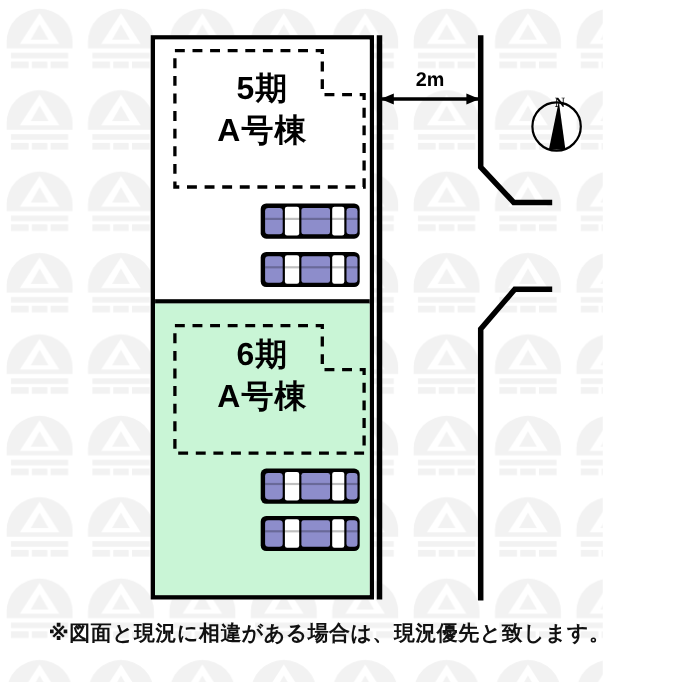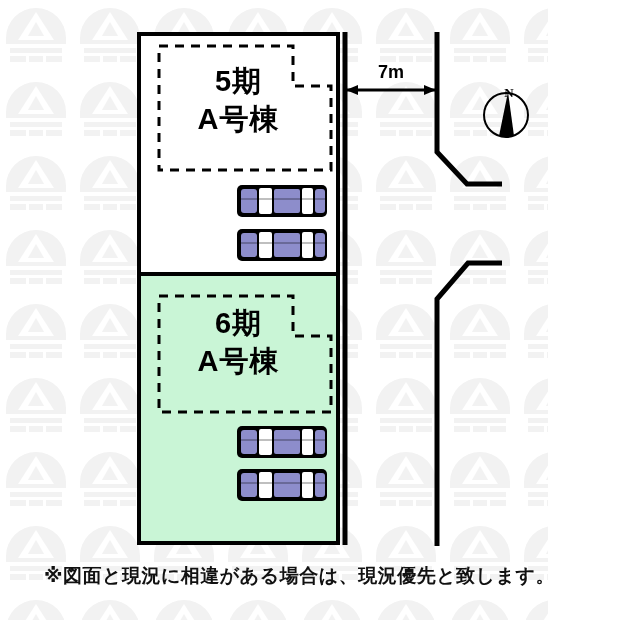--- a/index.html
+++ b/index.html
@@ -194,21 +194,21 @@
       <rect x="1" y="1" width="90" height="32" rx="5" fill="#000"></rect>
       <rect x="5" y="5" width="16" height="24" rx="3" fill="#8d8dcb"></rect>
       <rect x="23" y="4" width="13" height="26" rx="2" fill="#ffffff"></rect>
       <rect x="38" y="5" width="26" height="24" rx="2" fill="#8d8dcb"></rect>
       <rect x="66" y="4" width="11" height="26" rx="2" fill="#ffffff"></rect>
       <rect x="79" y="5" width="10" height="24" rx="3" fill="#8d8dcb"></rect>
       <rect x="5" y="14" width="86" height="2" fill="#000" opacity="0.25"></rect>
     </svg>
   </div>
 
-  <div id="dim-5m">7m</div>
+  <div id="dim-5m">2m</div>
   <div id="dim-arrow">
     <svg width="100" height="14" viewBox="0 0 100 14" xmlns="http://www.w3.org/2000/svg">
       <line x1="6" y1="7" x2="94" y2="7" stroke="#000" stroke-width="3"></line>
       <path d="M5 7 L17 2 L17 12 Z" fill="#000"></path>
       <path d="M95 7 L83 2 L83 12 Z" fill="#000"></path>
     </svg>
   </div>
 
   <div id="compass">
     <svg width="54" height="62" viewBox="0 0 54 62" xmlns="http://www.w3.org/2000/svg">

